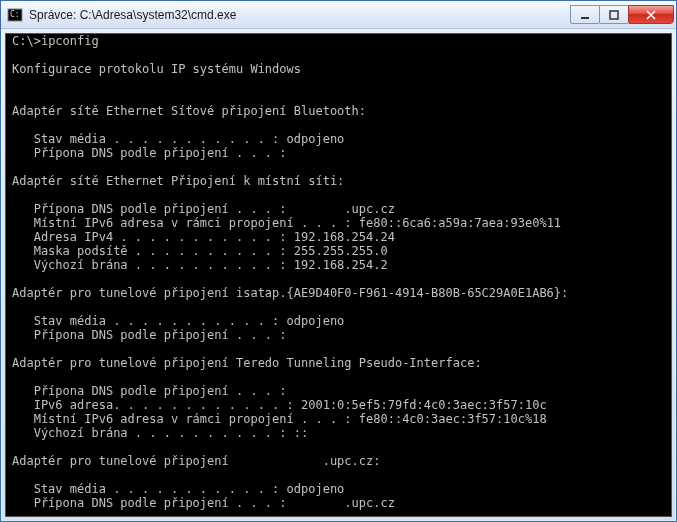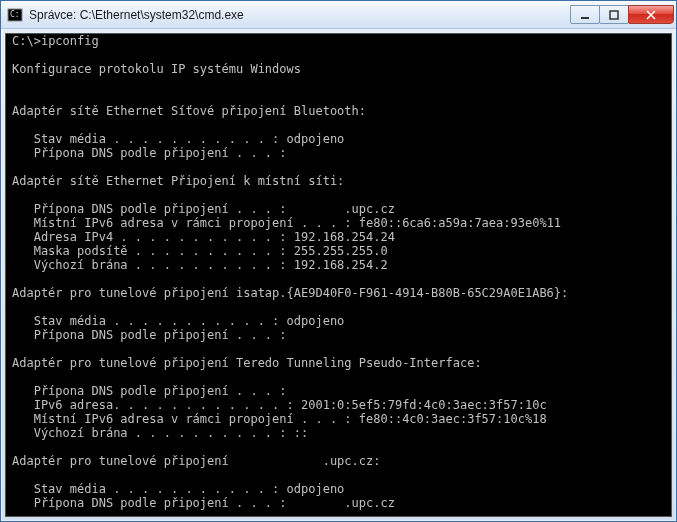--- a/index.html
+++ b/index.html
@@ -74,21 +74,21 @@
 <body>
 
 <div class="window">
   <div class="titlebar">
     <span class="title-icon">
       <svg width="16" height="16" viewBox="0 0 16 16">
         <rect x="1" y="2" width="14" height="12" fill="#000" stroke="#888" stroke-width="1"></rect>
         <text x="3" y="10" font-size="8" fill="#ccc" font-family="monospace">C:</text>
       </svg>
     </span>
-    <span class="title-text">Správce: C:\Ethernet\system32\cmd.exe</span>
+    <span class="title-text">Správce: C:\Adresa\system32\cmd.exe</span>
     <div class="win-buttons">
       <div class="win-btn min">
         <svg width="10" height="10">
             <rect x="1" y="7" width="8" height="2" fill="#333"></rect>
           </svg>
       </div>
       <div class="win-btn max">
         <svg width="10" height="10">
             <rect x="1" y="1" width="8" height="8" fill="none" stroke="#333" stroke-width="1.5"></rect>
           </svg>

